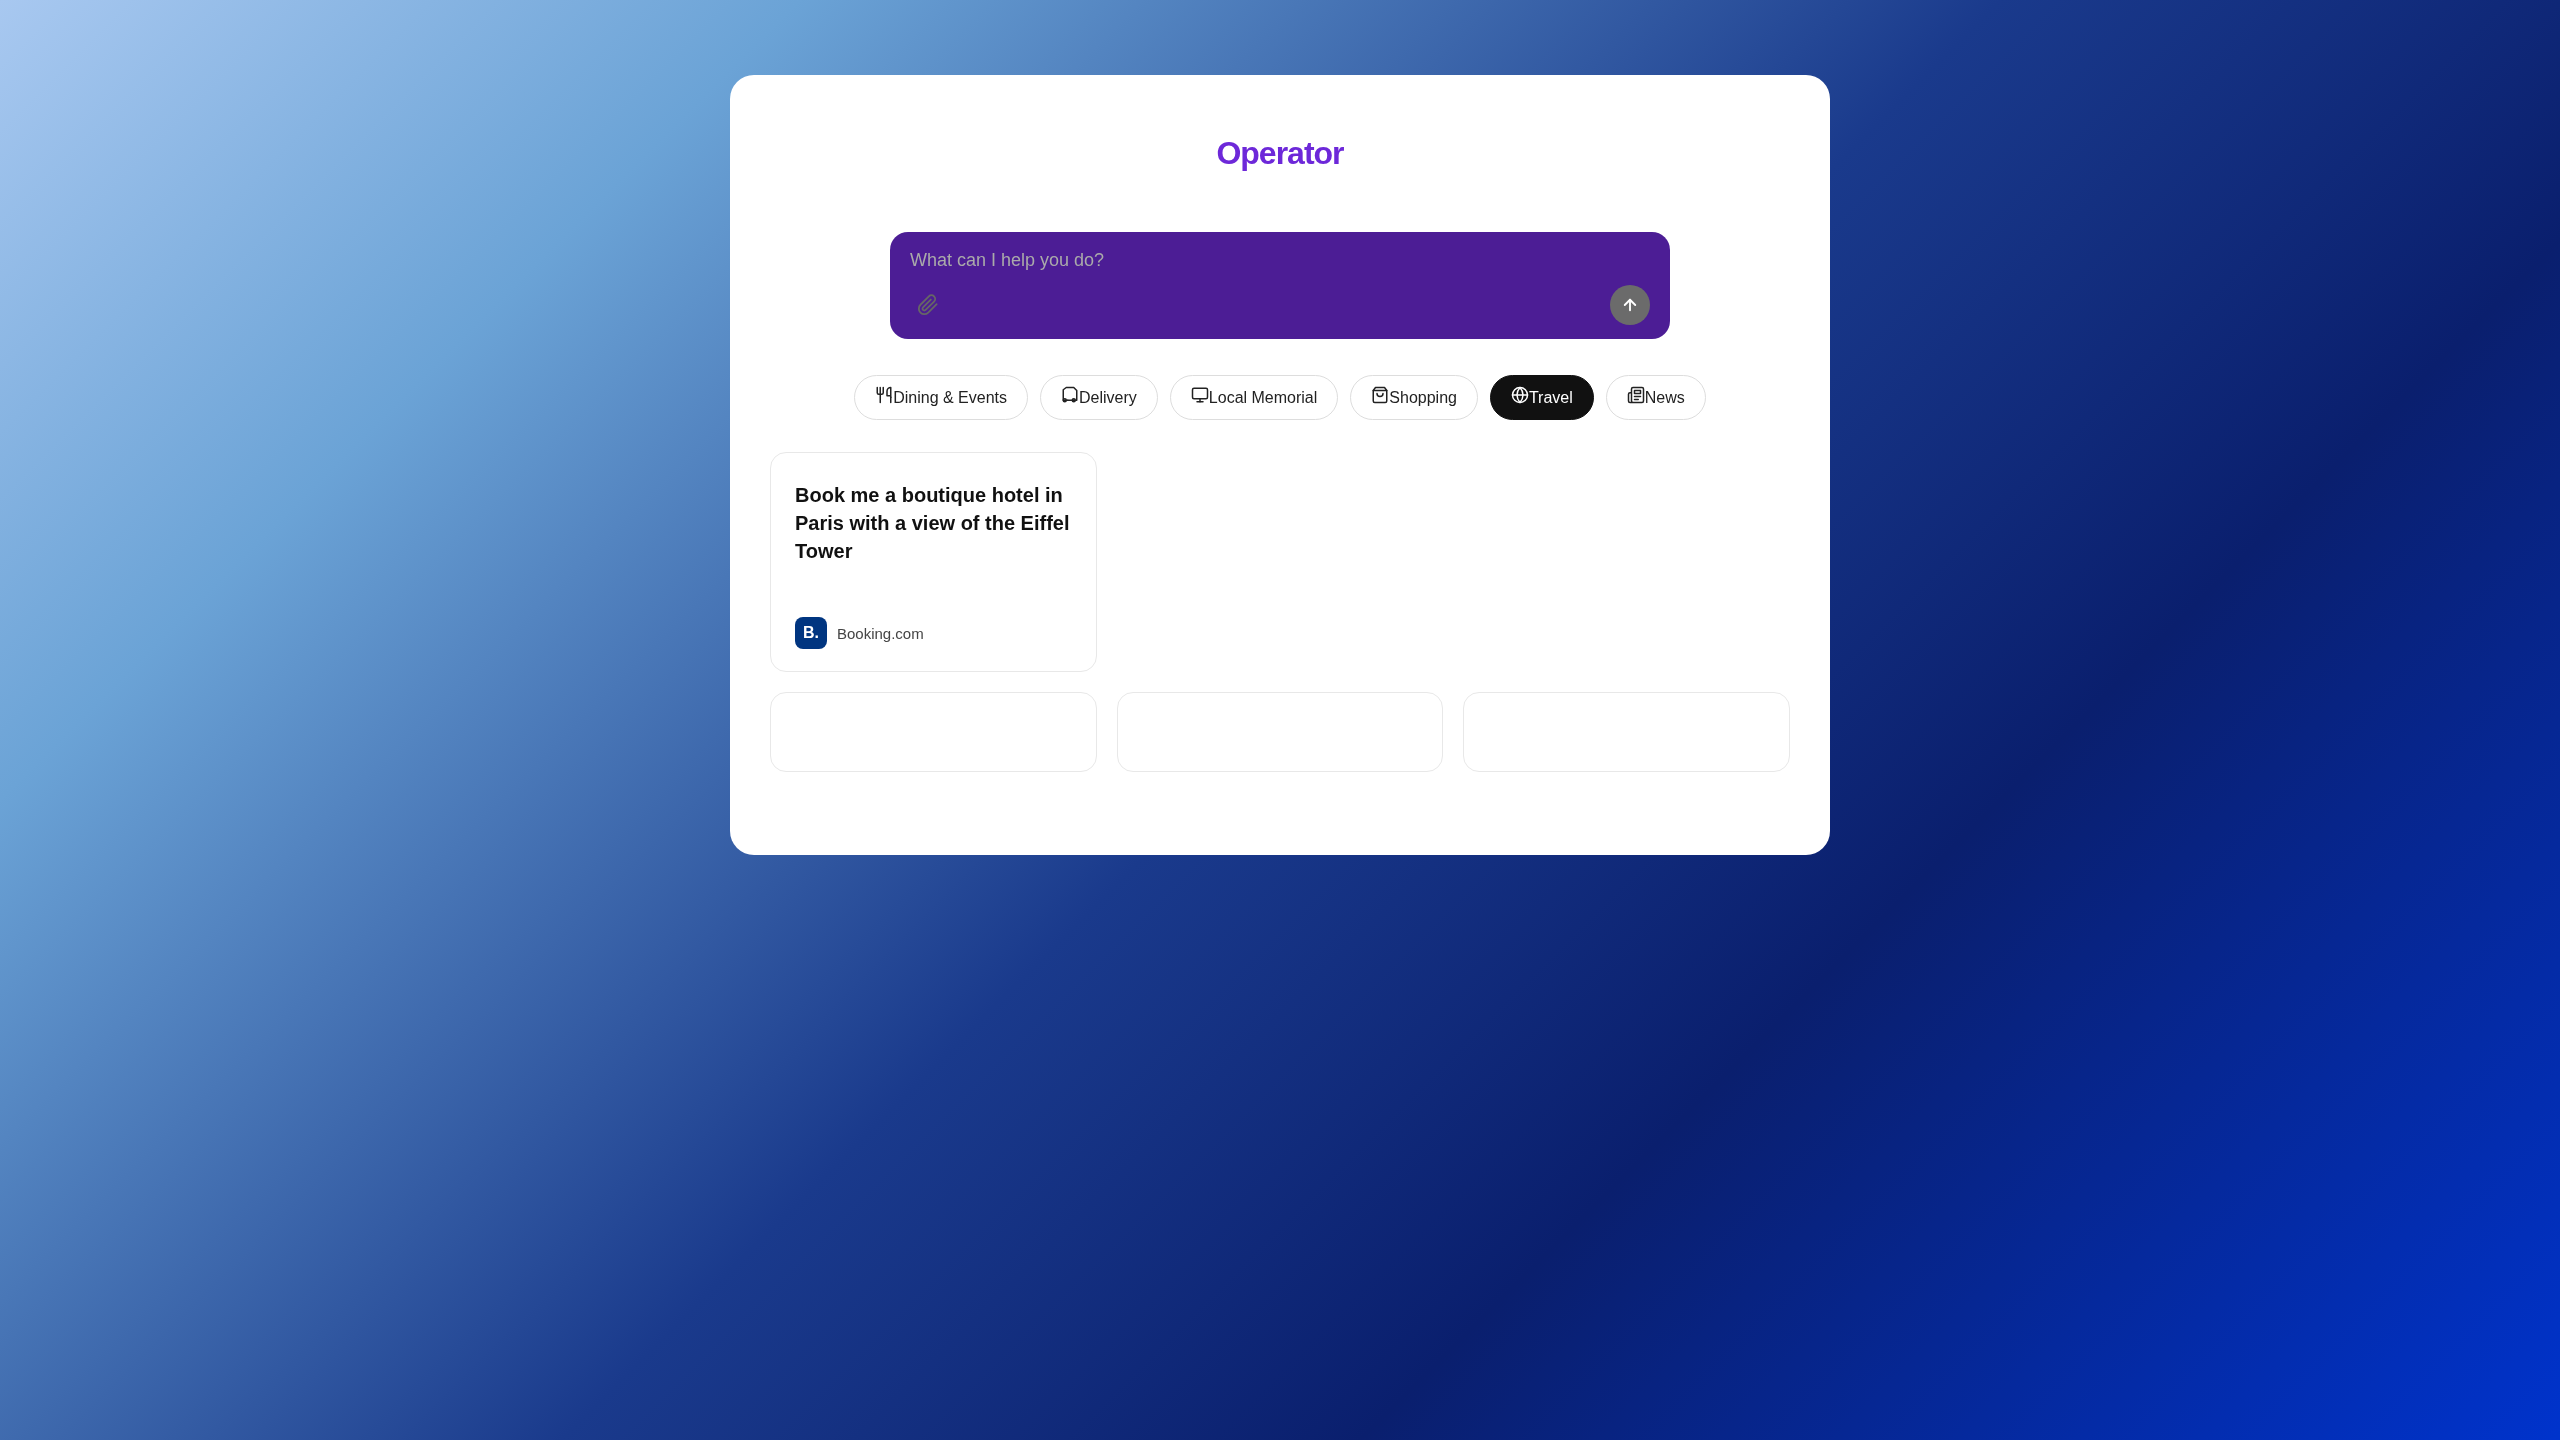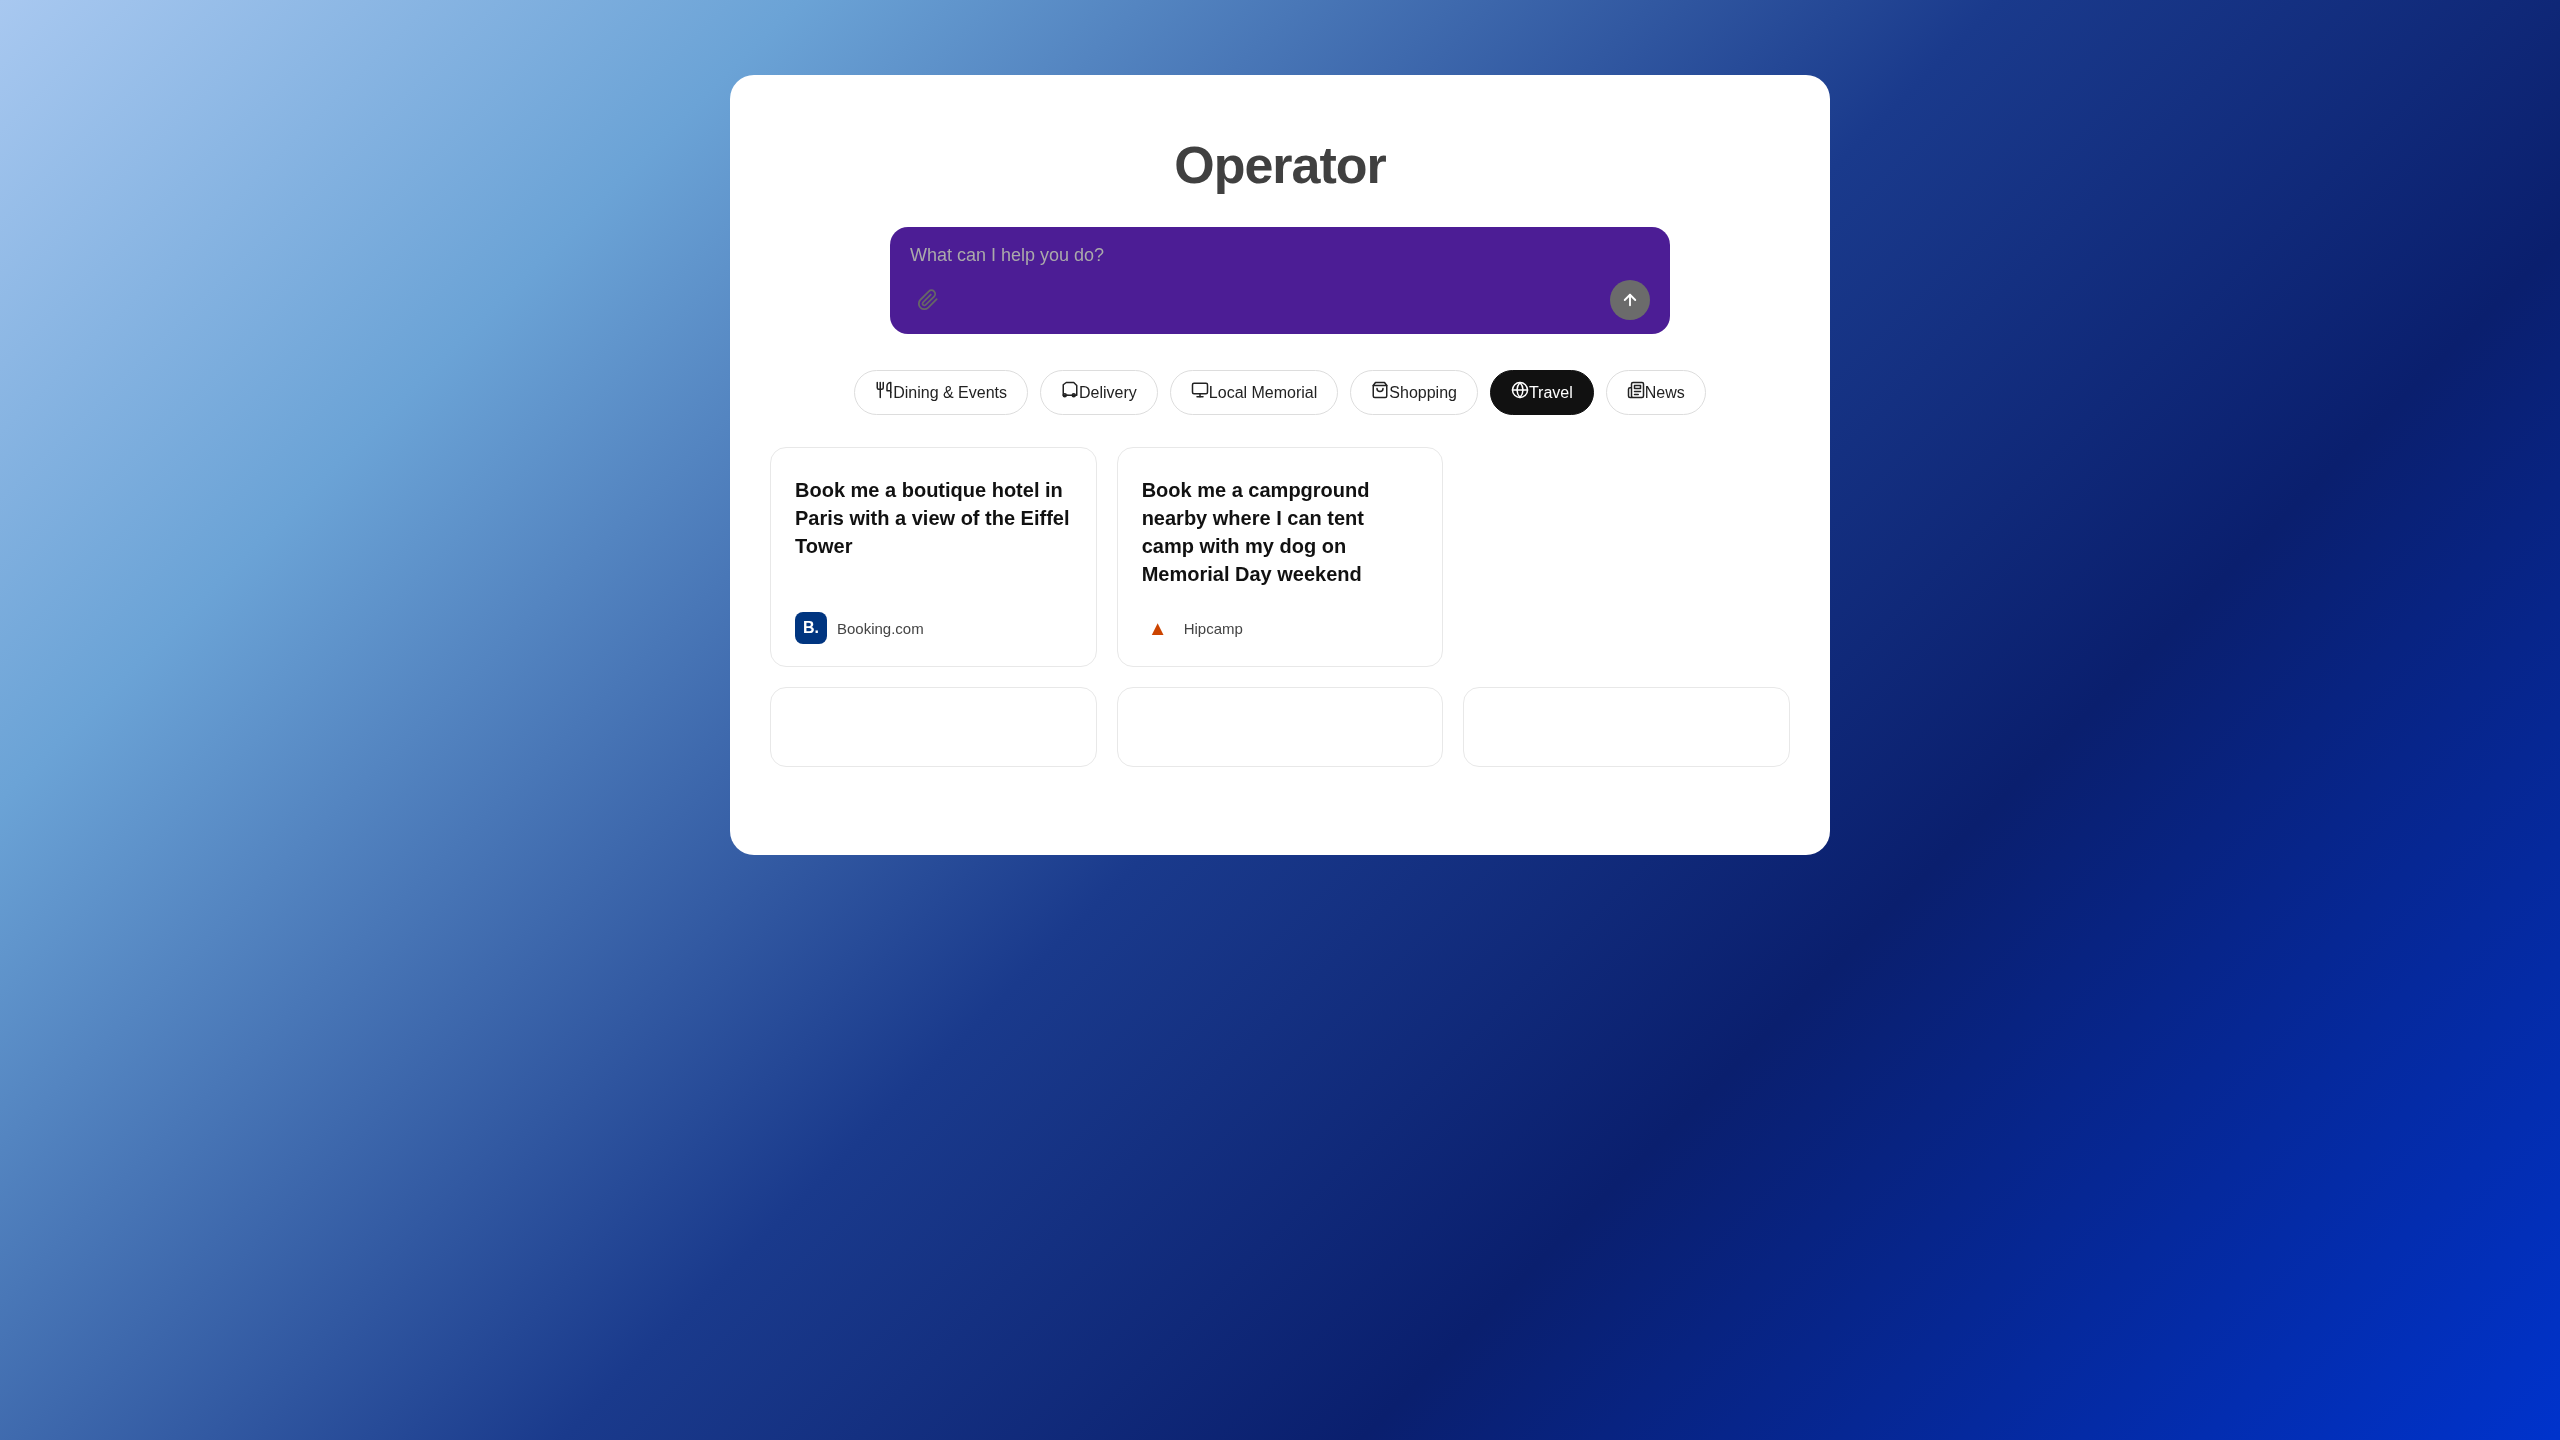--- a/index.html
+++ b/index.html
@@ -21,24 +21,24 @@
       border-radius: 24px;
       width: 1100px;
       min-height: 780px;
       padding: 60px 40px 40px 40px;
       display: flex;
       flex-direction: column;
       align-items: center;
     }
 
     .app-title {
-      font-size: 52px;
+      font-size: 32px;
       font-weight: 800;
-      color: #404040;
-      margin-bottom: 32px;
+      color: #6d28d9;
+      margin-bottom: 60px;
       letter-spacing: -1px;
     }
 
     .search-box {
       width: 780px;
       background: #4c1d95;
       border-radius: 18px;
       padding: 18px 20px 14px 20px;
       margin-bottom: 36px;
       display: flex;
@@ -308,27 +308,20 @@
 
     <div class="card">
       <div class="card-text">Book me a boutique hotel in Paris with a view of the Eiffel Tower</div>
       <div class="card-footer">
         <div class="service-logo logo-booking">B.</div>
         <span class="service-name">Booking.com</span>
       </div>
     </div>
 
 
-    <div class="card">
-      <div class="card-text">Book me a campground nearby where I can tent camp with my dog on Memorial Day weekend</div>
-      <div class="card-footer">
-        <div class="service-logo logo-hipcamp">▲</div>
-        <span class="service-name">Hipcamp</span>
-      </div>
-    </div>
 
   </div>
 
   <div class="bottom-cards" style="margin-top: 20px;">
     <div class="card-stub"></div>
     <div class="card-stub"></div>
     <div class="card-stub"></div>
   </div>
 
 </div>

